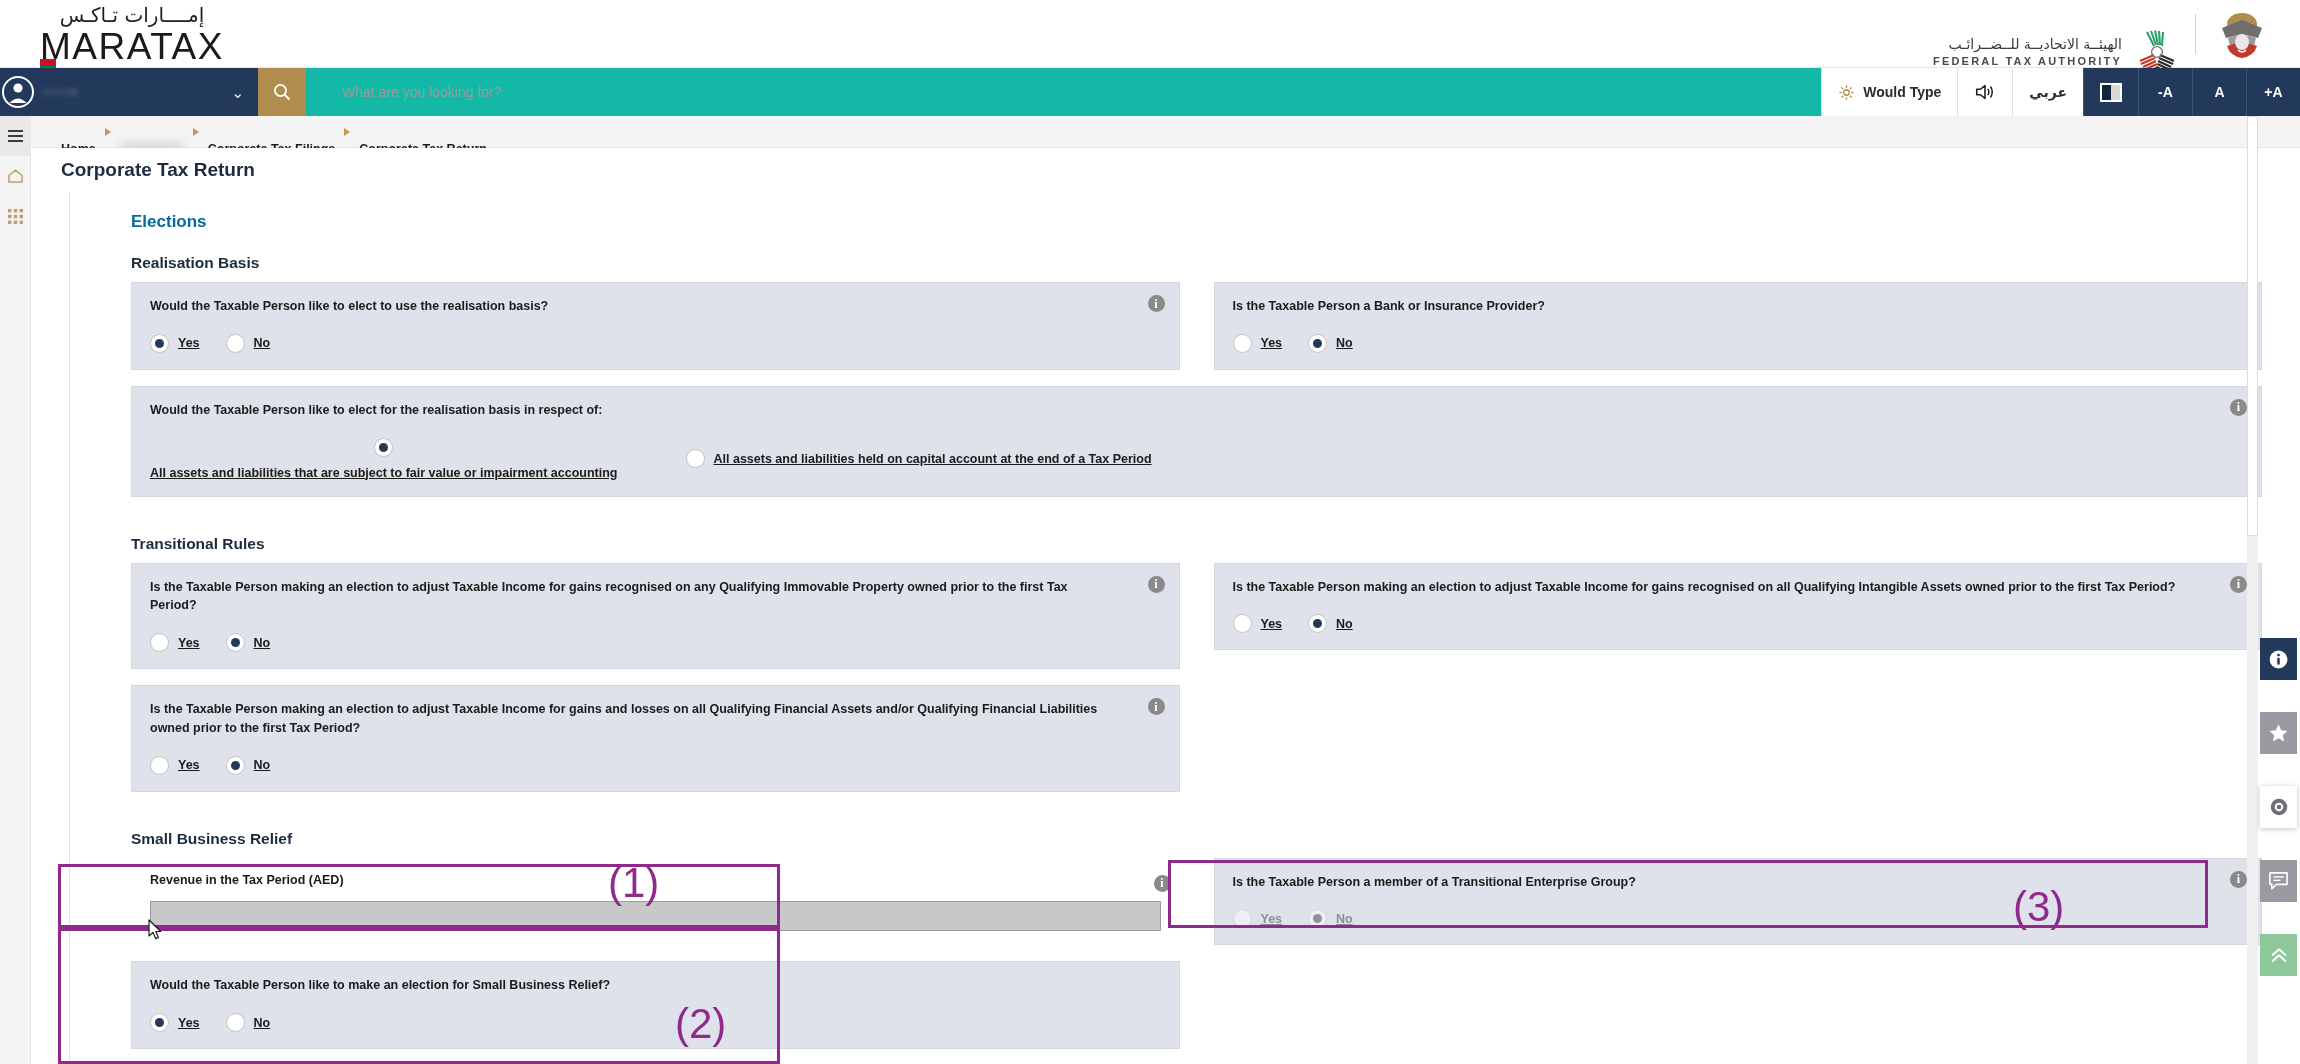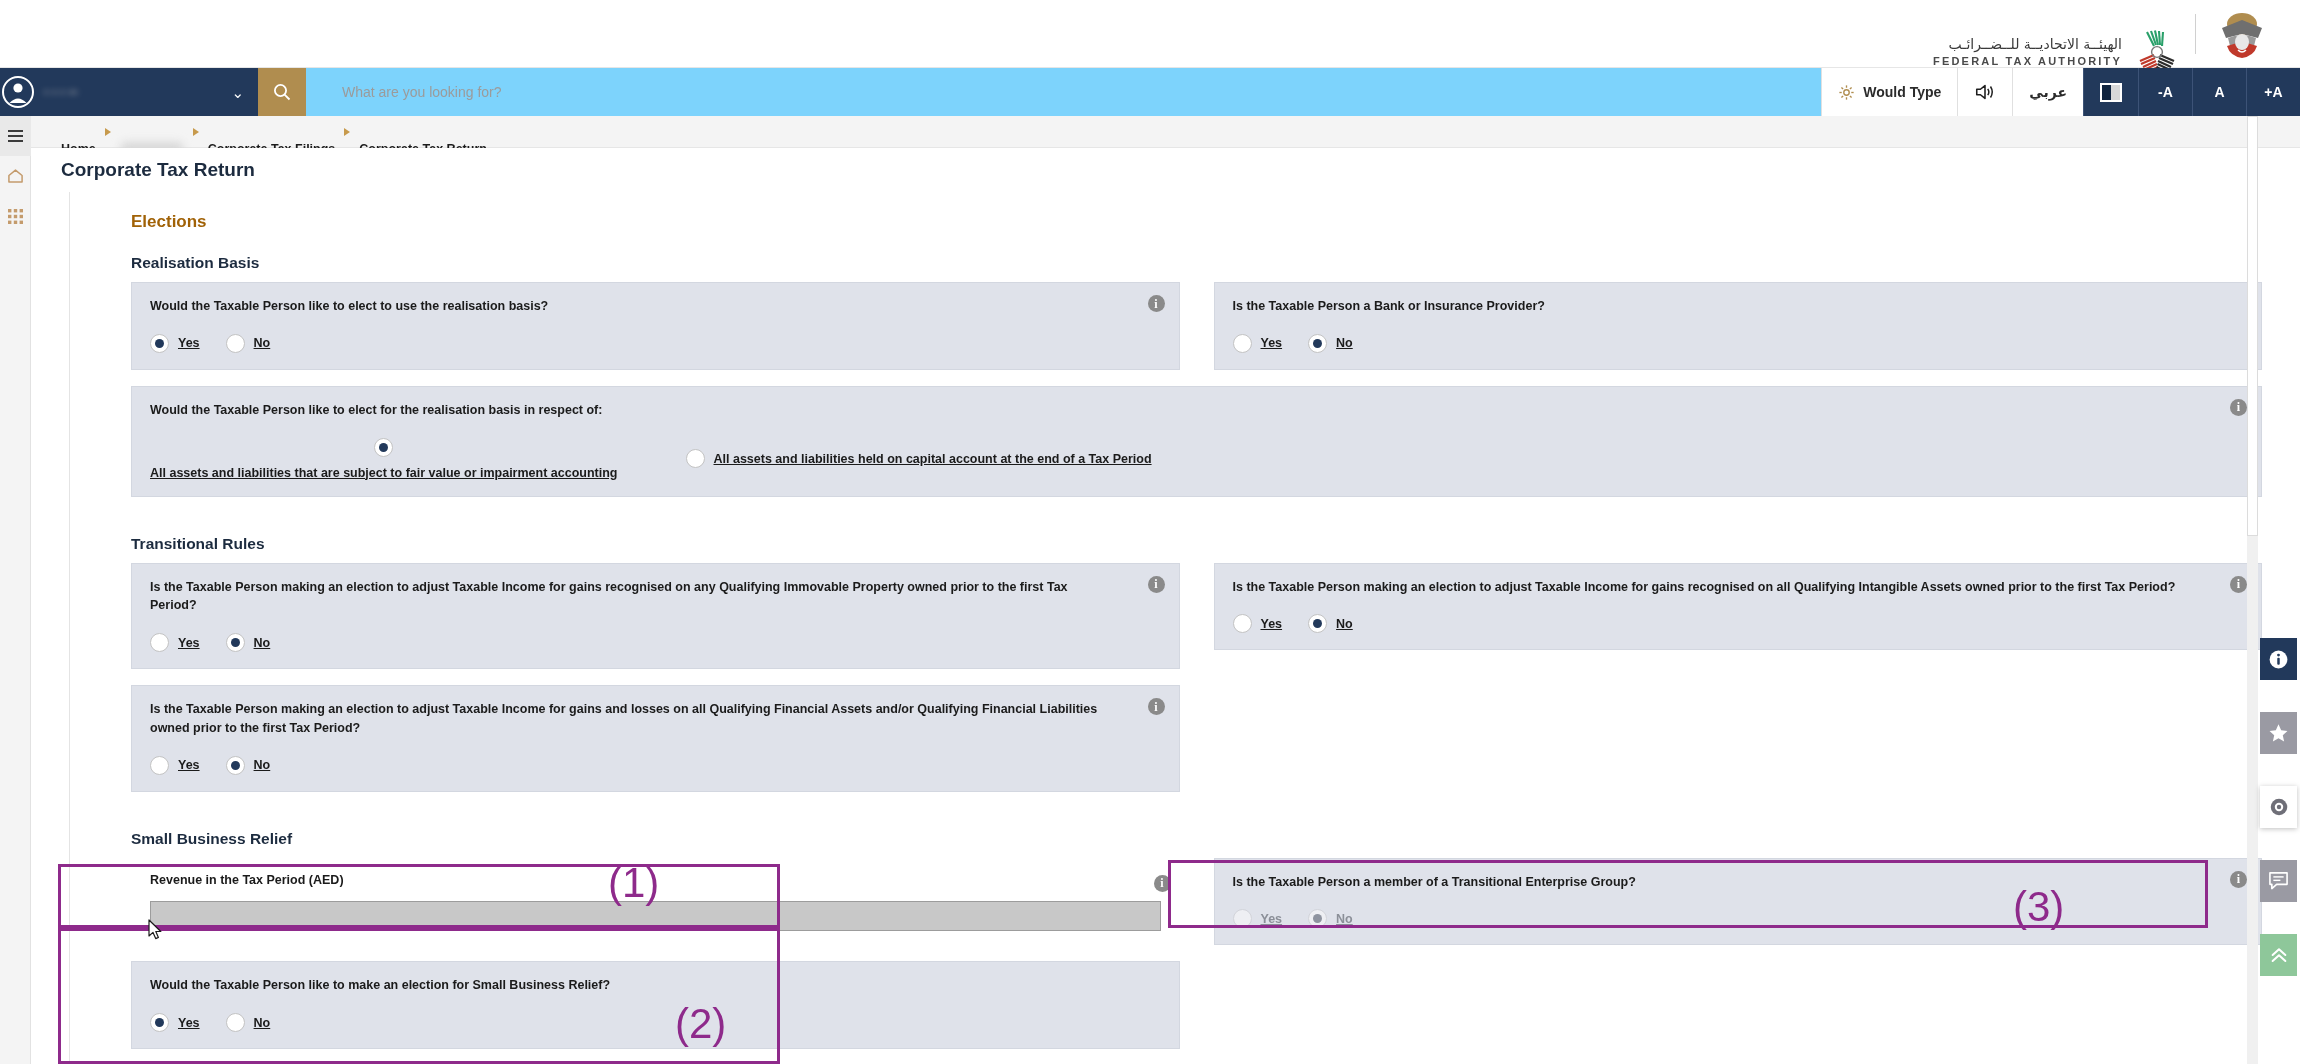--- a/index.html
+++ b/index.html
@@ -74,21 +74,21 @@
   .user-name {
     flex: 1; padding-left: 44px; font-size: 13px;
     filter: blur(3px); opacity: .55; color: #e7ddd2; white-space: nowrap;
     overflow: hidden;
   }
   .user-caret { padding-right: 14px; color: #fff; font-size: 15px; line-height: 1; }
   .search-btn {
     width: 48px; background: #b08d4f;
     display: flex; align-items: center; justify-content: center;
   }
-  .search-input-wrap { flex: 1; background: #7dd3fc; display: flex; align-items: center; }
+  .search-input-wrap { flex: 1; background: #14b8a6; display: flex; align-items: center; }
   .search-input {
     width: 100%; border: 0; outline: 0; font-size: 14px;
     padding-left: 36px; color: #333; background: transparent;
     font-family: "Liberation Sans", sans-serif;
   }
   .search-input::placeholder { color: #9b9b9b; }
 
   .nav-tools { display: flex; align-items: stretch; }
   .nav-tool {
     display: flex; align-items: center; justify-content: center; gap: 8px;
@@ -137,21 +137,21 @@
   .content {
     position: absolute; left: 31px; top: 192px;
     width: 2269px; height: 872px; background: #ffffff;
     padding: 0 38px 0 48px;
   }
   .content:before {
     content: ""; position: absolute; left: 38px; top: 0; bottom: 0;
     width: 1px; background: #e4e4e4;
   }
 
-  h2.sec-title { font-size: 17px; font-weight: bold; color: #a16207; margin: 20px 0 0 52px; }
+  h2.sec-title { font-size: 17px; font-weight: bold; color: #0369a1; margin: 20px 0 0 52px; }
   h3.sub-title { font-size: 15.5px; font-weight: bold; color: #1c2b3f; margin: 22px 0 10px 52px; }
 
   .grid { display: flex; gap: 34px; margin-left: 52px; }
   .col { flex: 1; min-width: 0; }
 
   .qbox {
     background: #dfe2ea; border: 1px solid #d3d7e0;
     padding: 14px 18px 16px 18px; position: relative; margin-bottom: 16px;
   }
   .qbox.full { width: 100%; }
@@ -222,20 +222,32 @@
   }
   .scroll-thumb {
     position: absolute; right: 42px; top: 116px; width: 11px; height: 420px;
     background: #ffffff; border: 1px solid #dcdcdc;
   }
 </style>
 </head>
 <body>
 
 <div class="brand-bar">
+  <div class="logo-wrap">
+    <div class="logo-ar">إمــــارات تـاكـس</div>
+    <div style="position:relative;">
+      <div class="logo-flag">
+        <i class="fg-r"></i>
+          <i class="fg-g"></i>
+          <i class="fg-w"></i>
+          <i class="fg-k"></i>
+      </div>
+      <div class="logo-en">MARATAX</div>
+    </div>
+  </div>
 
   <div class="fta-logo">
     <div class="fta-text">
       <div class="fta-ar">الهيئــة الاتحاديــة للــضــرائـب</div>
       <div class="fta-en">FEDERAL TAX AUTHORITY</div>
     </div>
     <svg class="fta-mark" viewBox="0 0 46 46">
       <g fill="none" stroke-width="2.1">
         <g stroke="#c0392b">
           <path d="M6 33 L20 27"></path>

